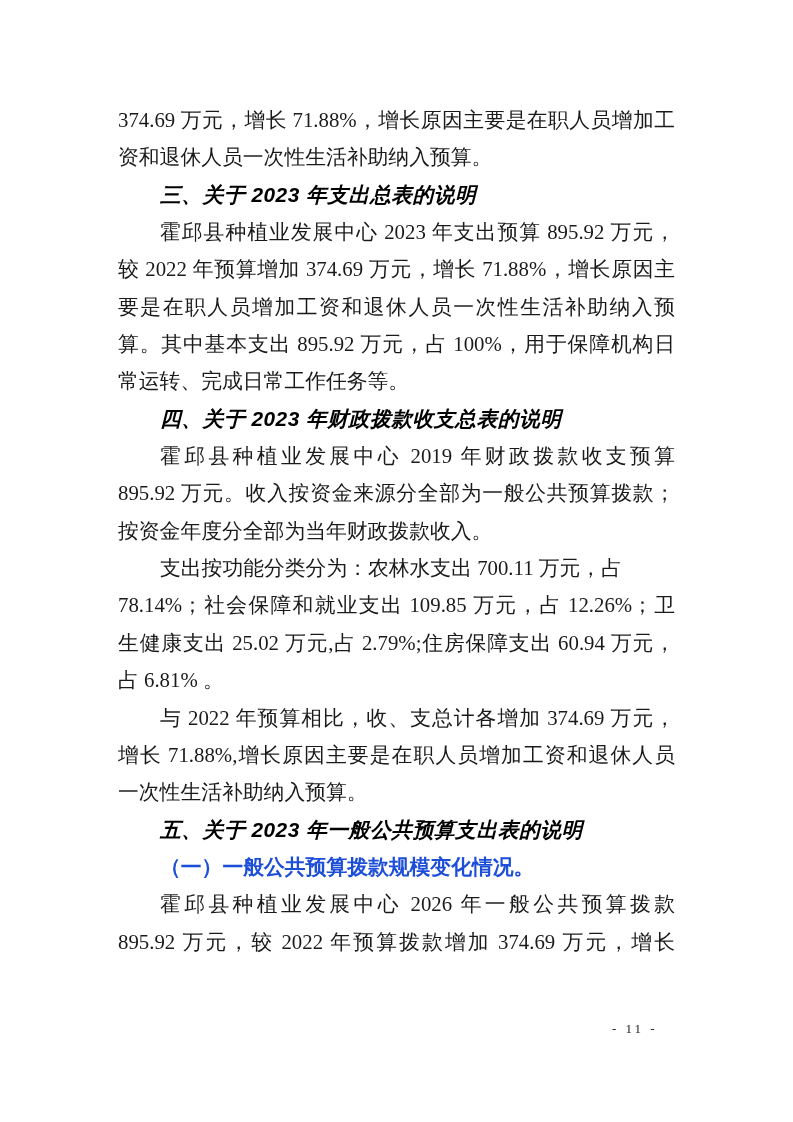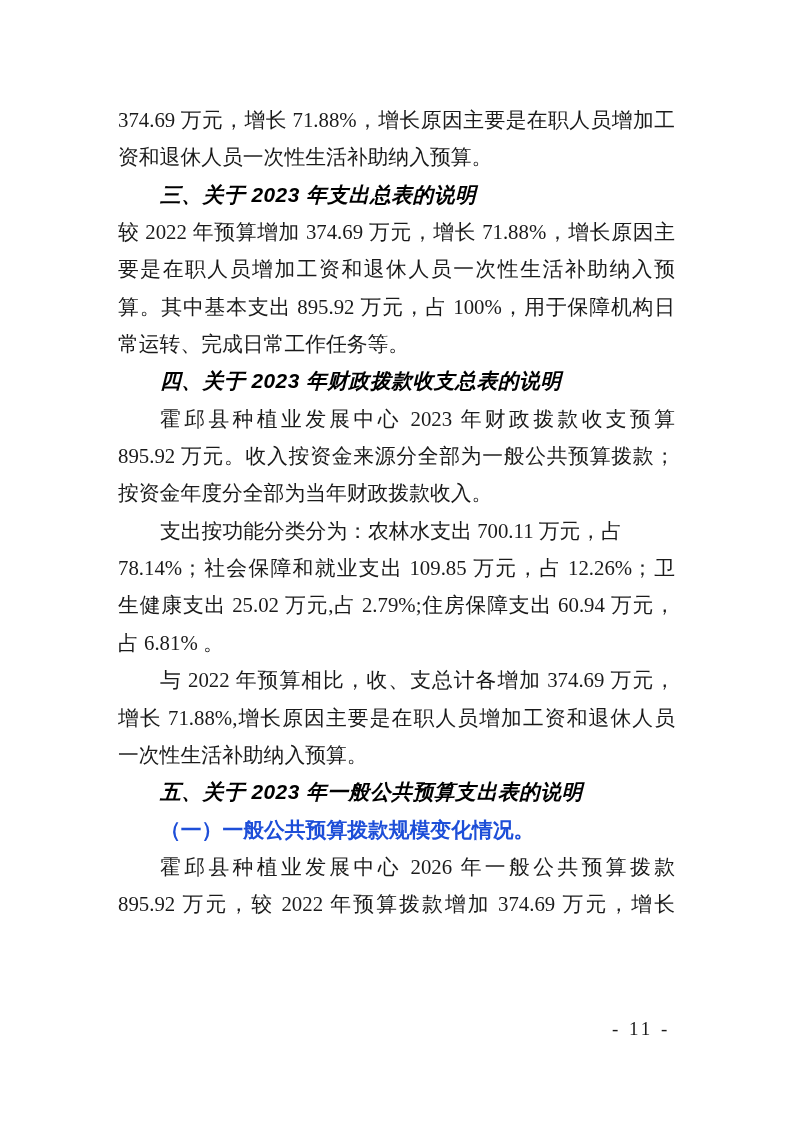--- a/index.html
+++ b/index.html
@@ -46,41 +46,42 @@
   }
   
   .sh {
     font-weight: bold;
     color: #1d4ed8;
     text-indent: 42px;
   }
   .pagenum {
     position: absolute;
     left: 612px; top: 1018px;
-    font-size: 19px;
+    font-size: 13px;
     line-height: 22px;
     letter-spacing: 3px;
     color: #1a1a1a;
     font-family: "Liberation Serif", serif;
   }
 </style>
 </head>
 <body>
 
 <div class="page">
   <div class="content">
     <div class="line j">374.69 万元，增长 71.88%，增长原因主要是在职人员增加工</div>
     <div class="line">资和退休人员一次性生活补助纳入预算。</div>
     <div class="line h">三、关于 2023 年支出总表的说明</div>
+    <div class="line ind j">霍邱县种植业发展中心 2023 年支出预算 895.92 万元，</div>
     <div class="line j">较 2022 年预算增加 374.69 万元，增长 71.88%，增长原因主</div>
     <div class="line j">要是在职人员增加工资和退休人员一次性生活补助纳入预</div>
     <div class="line j">算。其中基本支出 895.92 万元，占 100%，用于保障机构日</div>
     <div class="line">常运转、完成日常工作任务等。</div>
     <div class="line h">四、关于 2023 年财政拨款收支总表的说明</div>
-    <div class="line ind j">霍邱县种植业发展中心 2023 年财政拨款收支预算</div>
+    <div class="line ind j">霍邱县种植业发展中心 2019 年财政拨款收支预算</div>
     <div class="line j">895.92 万元。收入按资金来源分全部为一般公共预算拨款；</div>
     <div class="line">按资金年度分全部为当年财政拨款收入。</div>
     <div class="line ind">支出按功能分类分为：农林水支出 700.11 万元，占</div>
     <div class="line j">78.14%；社会保障和就业支出 109.85 万元，占 12.26%；卫</div>
     <div class="line j">生健康支出 25.02 万元,占 2.79%;住房保障支出 60.94 万元，</div>
     <div class="line">占 6.81% 。</div>
     <div class="line ind j">与 2022 年预算相比，收、支总计各增加 374.69 万元，</div>
     <div class="line j">增长 71.88%,增长原因主要是在职人员增加工资和退休人员</div>
     <div class="line">一次性生活补助纳入预算。</div>
     <div class="line h">五、关于 2023 年一般公共预算支出表的说明</div>

